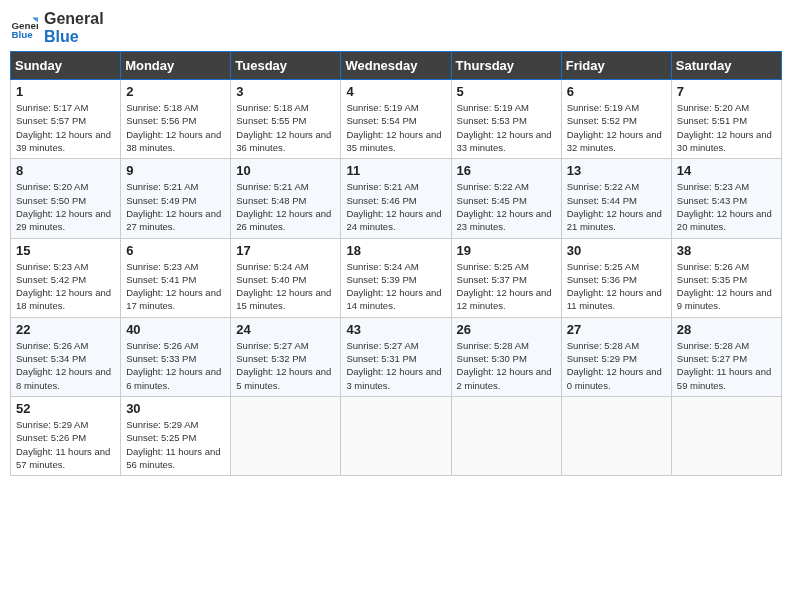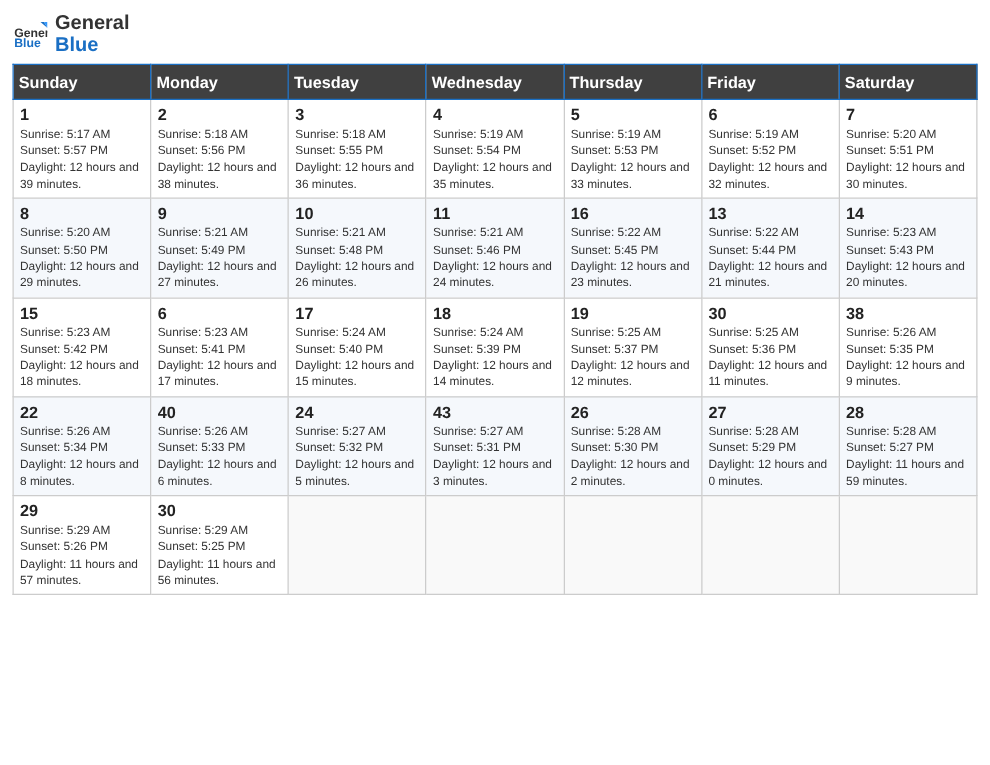--- a/index.html
+++ b/index.html
@@ -336,21 +336,21 @@
         <span class="day-num">28</span>
         <div class="day-info">
           Sunrise: 5:28 AM<br>
           Sunset: 5:27 PM<br>
           Daylight: 11 hours and 59 minutes.
         </div>
       </td>
       </tr>
       <tr>
         <td>
-        <span class="day-num">29</span>
+        <span class="day-num">52</span>
         <div class="day-info">
           Sunrise: 5:29 AM<br>
           Sunset: 5:26 PM<br>
           Daylight: 11 hours and 57 minutes.
         </div>
       </td>
         <td>
         <span class="day-num">30</span>
         <div class="day-info">
           Sunrise: 5:29 AM<br>

